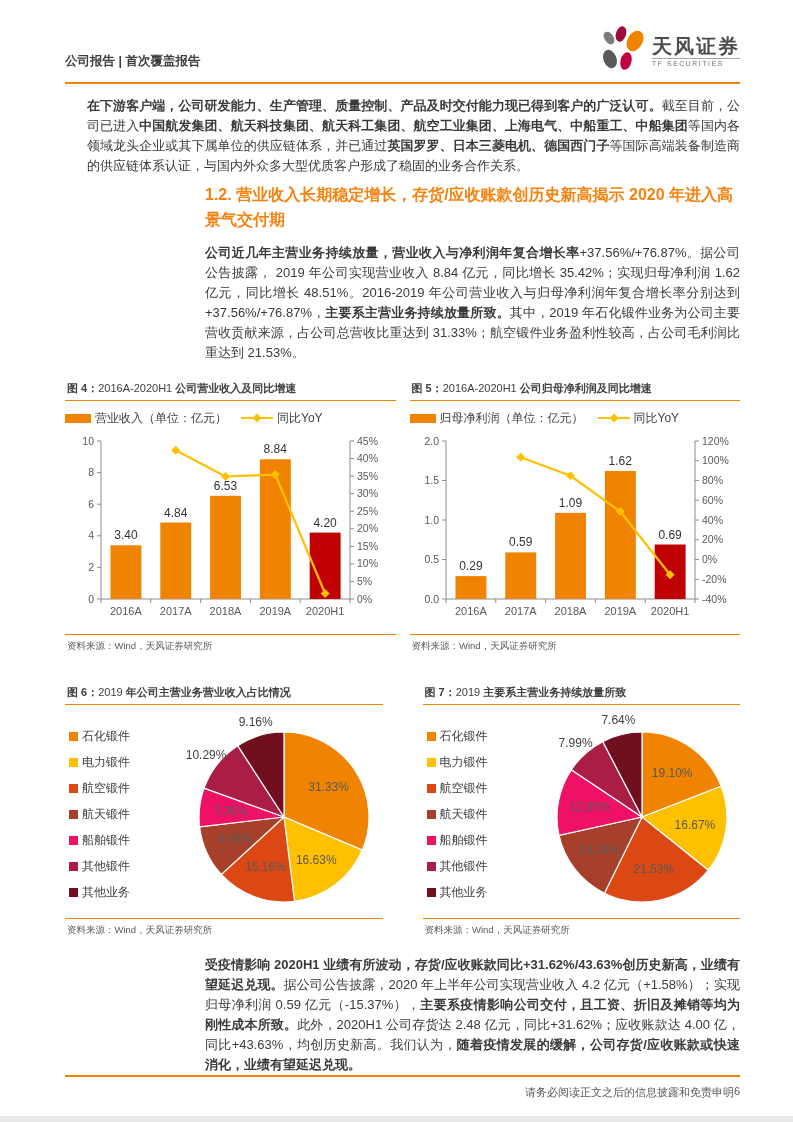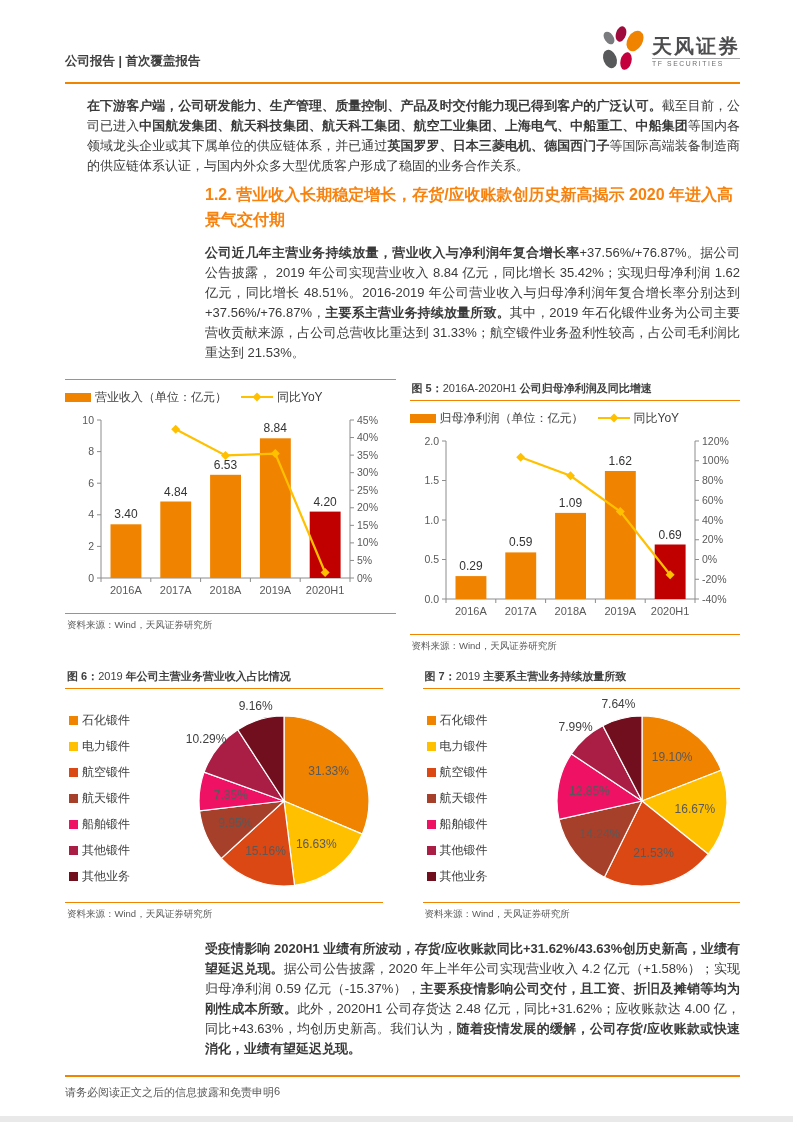--- a/index.html
+++ b/index.html
@@ -20,21 +20,21 @@
   .para { margin-left:140px; font-size:13px; line-height:20px; text-align:justify; color:#3a3a3a; }
   .para .b { font-weight:bold; }
   .p1 { margin-top:12px;margin-left:22px; }
   .p2 { margin-top:0; }
   .p3 { margin-top:18px; }
   .section-heading { margin-left:140px; margin-top:6px; margin-bottom:11px;
                      font-size:16px; font-weight:bold; color:#F7820D; line-height:25px; }
 
   
   .figures-row { display:flex; gap:14px; margin-top:16px; }
-  .figures-row.second { margin-top:14px;gap:40px; }
+  .figures-row.second { margin-top:30px;gap:40px; }
   .figure { flex:1; min-width:0; }
   .fig-title { font-size:11px; color:#404040; padding:2px 0 4px 2px; }
   .fig-title .b { font-weight:bold; }
   .fig-rule { border-top:1.5px solid #F08300; }
   .src-rule { border-top:1px solid #F08300; margin-top:3px; }
   .fig-source { font-size:9.5px; color:#595959; padding:5px 0 0 2px; }
 
   .combo-legend { display:flex; justify-content:flex-start; gap:14px; align-items:center;
                   font-size:12px; color:#404040; margin-top:8px; height:18px; }
   .cl-item { display:inline-flex; align-items:center; gap:4px; }
@@ -44,21 +44,21 @@
   .pie-legend { width:82px; flex:none; padding-left:4px; }
   .pl-item { display:flex; align-items:center; gap:4px; font-size:12px; color:#404040; line-height:26px; }
   .pl-sw { display:inline-block; width:9px; height:9px; flex:none; }
   .pie-wrap { flex:1; }
 
   svg text { font-family:"Liberation Sans","DejaVu Sans",sans-serif; }
 
   
   .footer { position:absolute; left:65px; right:53px; bottom:16px;
             border-top:2.5px solid #F08300; padding-top:8px;
-            display:flex; justify-content:flex-start; font-size:11px; color:#595959; }
+            display:flex; justify-content:flex-end; font-size:11px; color:#595959; }
 </style>
 </head>
 <body>
 
 <div class="page">
 
   <div class="header">
     <div class="breadcrumb">公司报告 | 首次覆盖报告</div>
     <div class="logo">
       <span>
@@ -80,20 +80,21 @@
   <div class="main">
 
     <p class="para p1"><span class="b">在下游客户端，公司研发能力、生产管理、质量控制、产品及时交付能力现已得到客户的广泛认可。</span><span>截至目前，公司已进入</span><span class="b">中国航发集团、航天科技集团、航天科工集团、航空工业集团、上海电气、中船重工、中船集团</span><span>等国内各领域龙头企业或其下属单位的供应链体系，并已通过</span><span class="b">英国罗罗、日本三菱电机、德国西门子</span><span>等国际高端装备制造商的供应链体系认证，与国内外众多大型优质客户形成了稳固的业务合作关系。</span></p>
 
     <h2 class="section-heading">1.2. 营业收入长期稳定增长，存货/应收账款创历史新高揭示 2020 年进入高景气交付期</h2>
 
     <p class="para p2"><span class="b">公司近几年主营业务持续放量，营业收入与净利润年复合增长率</span><span>+37.56%/+76.87%。据公司公告披露， 2019 年公司实现营业收入 8.84 亿元，同比增长 35.42%；实现归母净利润 1.62 亿元，同比增长 48.51%。2016-2019 年公司营业收入与归母净利润年复合增长率分别达到+37.56%/+76.87%，</span><span class="b">主要系主营业务持续放量所致。</span><span>其中，2019 年石化锻件业务为公司主要营收贡献来源，占公司总营收比重达到 31.33%；航空锻件业务盈利性较高，占公司毛利润比重达到 21.53%。</span></p>
 
     <div class="figures-row">
       <div class="figure">
+        <div class="fig-title"><span class="b">图 4：</span><span>2016A-2020H1 </span><span class="b">公司营业收入及同比增速</span></div>
         <div class="fig-rule"></div>
         <div>
             <div class="combo-legend">
               <span class="cl-item"><span class="cl-bar" style="background:#F08300"></span>营业收入（单位：亿元）</span>
               <span class="cl-item"><svg width="32" height="10">
                   <line x1="0" y1="5" x2="32" y2="5" stroke="#FFC000" stroke-width="2"></line>
                   <path d="M16,0.5 L20.5,5 L16,9.5 L11.5,5 Z" fill="#FFC000"></path>
                 </svg>同比YoY</span>
             </div>
             <div><svg width="333" height="200" viewBox="0 0 333 200">

